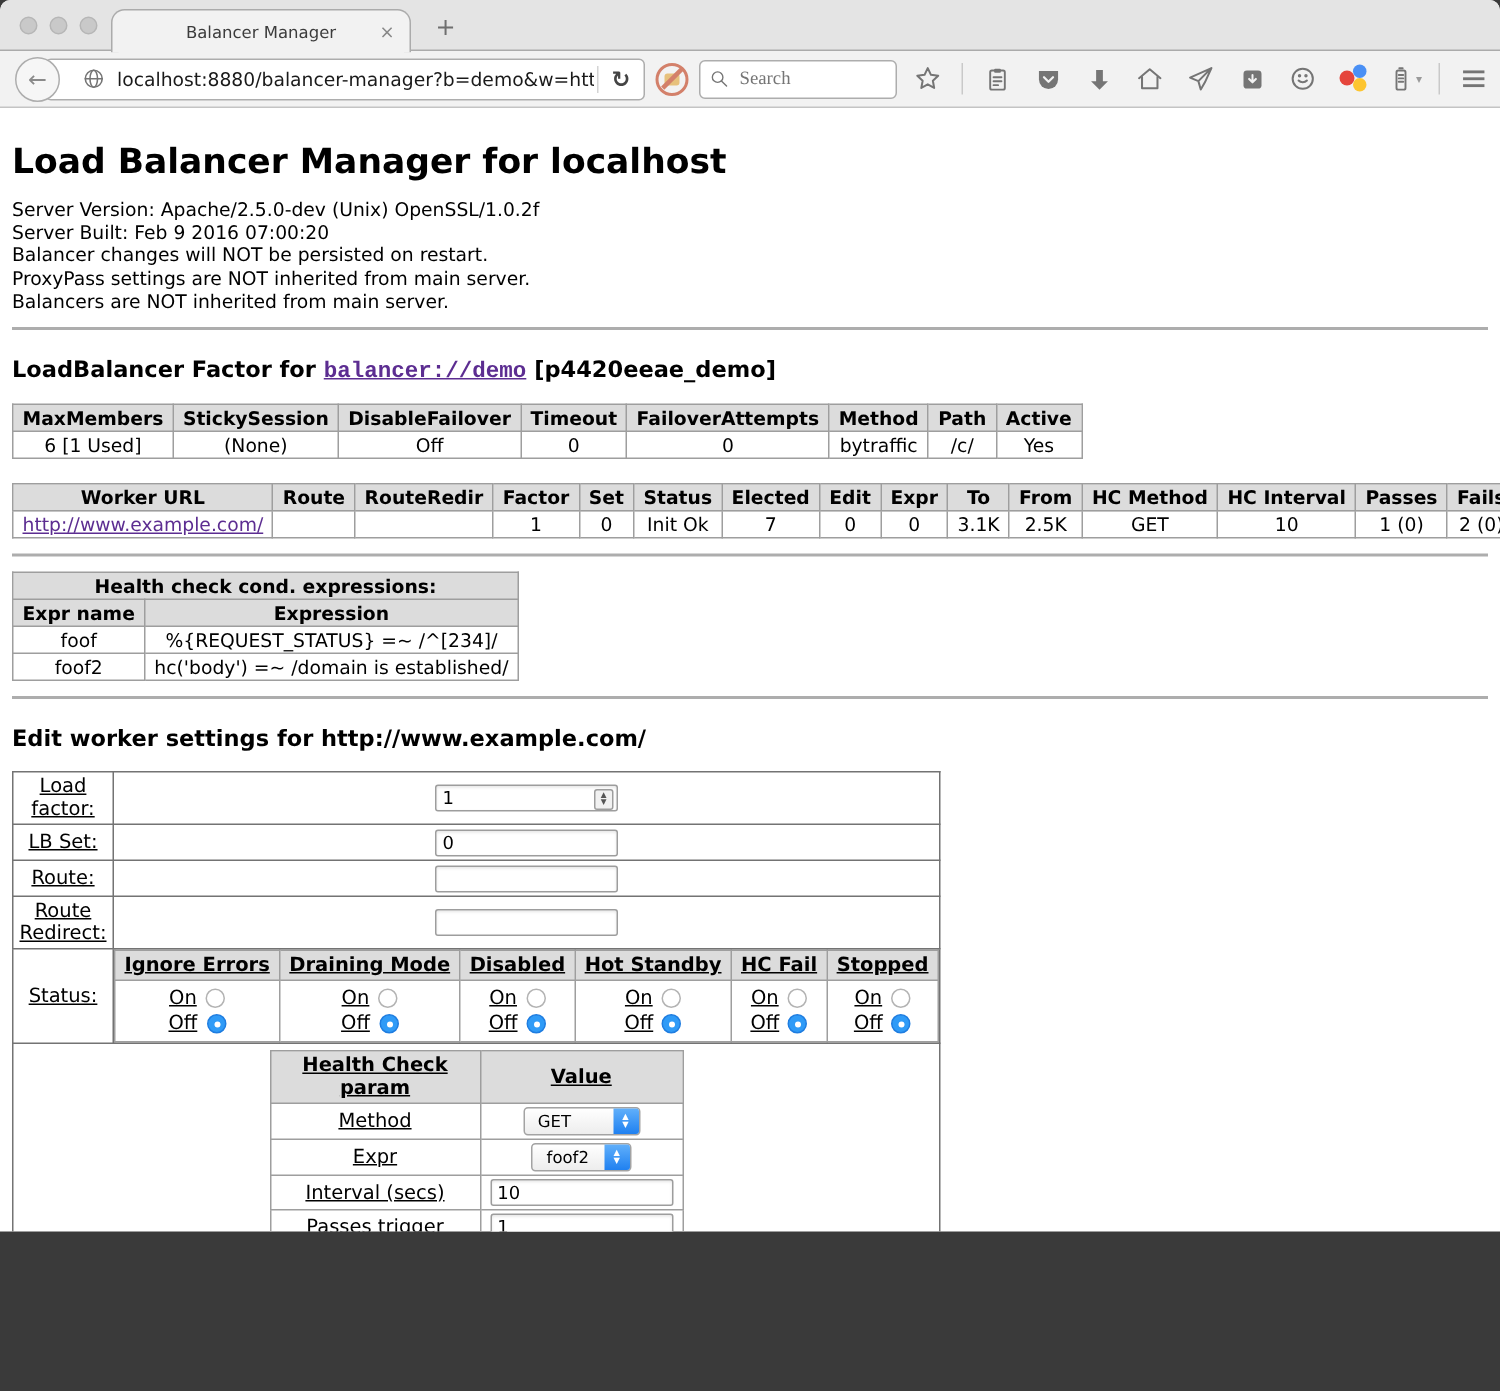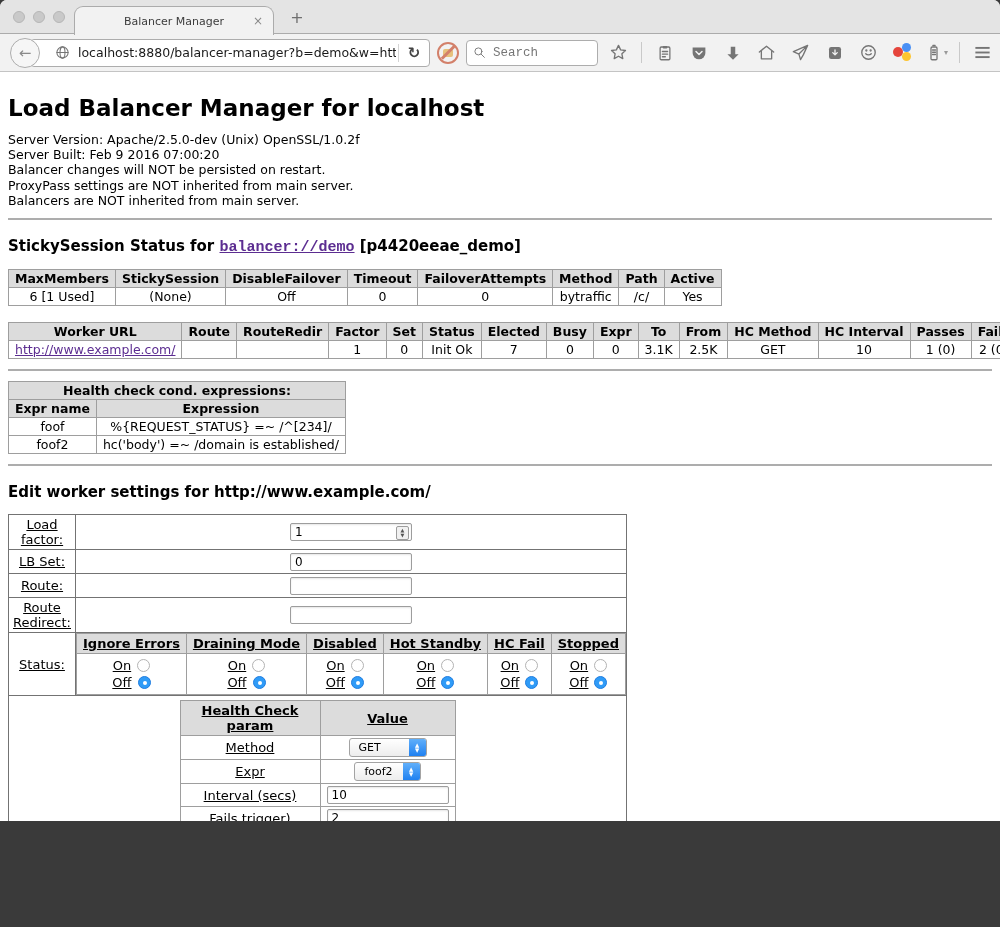--- a/index.html
+++ b/index.html
@@ -65,21 +65,21 @@
   .block-btn .slash {
     position:absolute; left:2px; top:9.5px; width:18px; height:2.5px; background:#d3806a;
     transform:rotate(-45deg);
   }
   .searchbar {
     flex:none; width:132px; height:26px; background:#fff; border:1px solid #adadad;
     border-radius:4px; display:flex; align-items:center; padding:0 6px; gap:5px;
   }
   .search-input {
     flex:1; border:none; outline:none; font-size:12.5px; color:#333;
-    font-family:Liberation Mono, monospace; background:transparent; min-width:0;
+    font-family:Liberation Serif, serif; background:transparent; min-width:0;
   }
   .tool-icon { width:27px; height:27px; display:flex; align-items:center; justify-content:center; flex:none; }
   .tool-sep { width:1px; height:21px; background:#c9c9c9; flex:none; margin:0 2px; }
   .dots-cluster { position:relative; width:19px; height:19px; }
   .dots-cluster .d1 { position:absolute; left:0; top:4px; width:10px; height:10px; border-radius:50%; background:#e5453c; }
   .dots-cluster .d2 { position:absolute; left:9px; top:9px; width:9px; height:9px; border-radius:50%; background:#fdc530; }
   .dots-cluster .d3 { position:absolute; left:9px; top:0; width:9px; height:9px; border-radius:50%; background:#4a90f5; }
   .chev-down { font-size:8px; color:#9a9a9a; margin-left:1px; }
   
   .content { padding:8px; color:#000; }
@@ -269,21 +269,21 @@
     <div class="server-info">
       <div>Server Version: Apache/2.5.0-dev (Unix) OpenSSL/1.0.2f</div>
       <div>Server Built: Feb 9 2016 07:00:20</div>
       <div>Balancer changes will NOT be persisted on restart.</div>
       <div>ProxyPass settings are NOT inherited from main server.</div>
       <div>Balancers are NOT inherited from main server.</div>
     </div>
 
     <hr class="rule">
 
-    <div class="section-heading"><span>StickySession Status for </span><a href="#">balancer://demo</a><span> [p4420eeae_demo]</span></div>
+    <div class="section-heading"><span>LoadBalancer Factor for </span><a href="#">balancer://demo</a><span> [p4420eeae_demo]</span></div>
 
     <table class="data">
       <tbody>
           <tr>
         <th>MaxMembers</th>
         <th>StickySession</th>
         <th>DisableFailover</th>
         <th>Timeout</th>
         <th>FailoverAttempts</th>
         <th>Method</th>
@@ -306,21 +306,21 @@
     <table class="data worker">
       <tbody>
           <tr>
         <th>Worker URL</th>
         <th>Route</th>
         <th>RouteRedir</th>
         <th>Factor</th>
         <th>Set</th>
         <th>Status</th>
         <th>Elected</th>
-        <th>Busy</th>
+        <th>Edit</th>
         <th>Expr</th>
         <th>To</th>
         <th>From</th>
         <th>HC Method</th>
         <th>HC Interval</th>
         <th>Passes</th>
         <th>Fails</th>
 
       </tr>
       <tr>
@@ -513,20 +513,26 @@
                 </span>
               </td>
             </tr>
             <tr>
               <td class="hc-param">Interval (secs)</td>
               <td class="hc-value">
                 <input class="form-input" value="10" style="">
               </td>
             </tr>
             <tr>
+              <td class="hc-param">Passes trigger</td>
+              <td class="hc-value">
+                <input class="form-input" value="1" style="">
+              </td>
+            </tr>
+            <tr>
               <td class="hc-param">Fails trigger)</td>
               <td class="hc-value">
                 <input class="form-input" value="2" style="">
               </td>
             </tr>
             <tr>
               <td class="hc-param">HC uri</td>
               <td class="hc-value">
                 <input class="form-input" value="" style="">
               </td>

